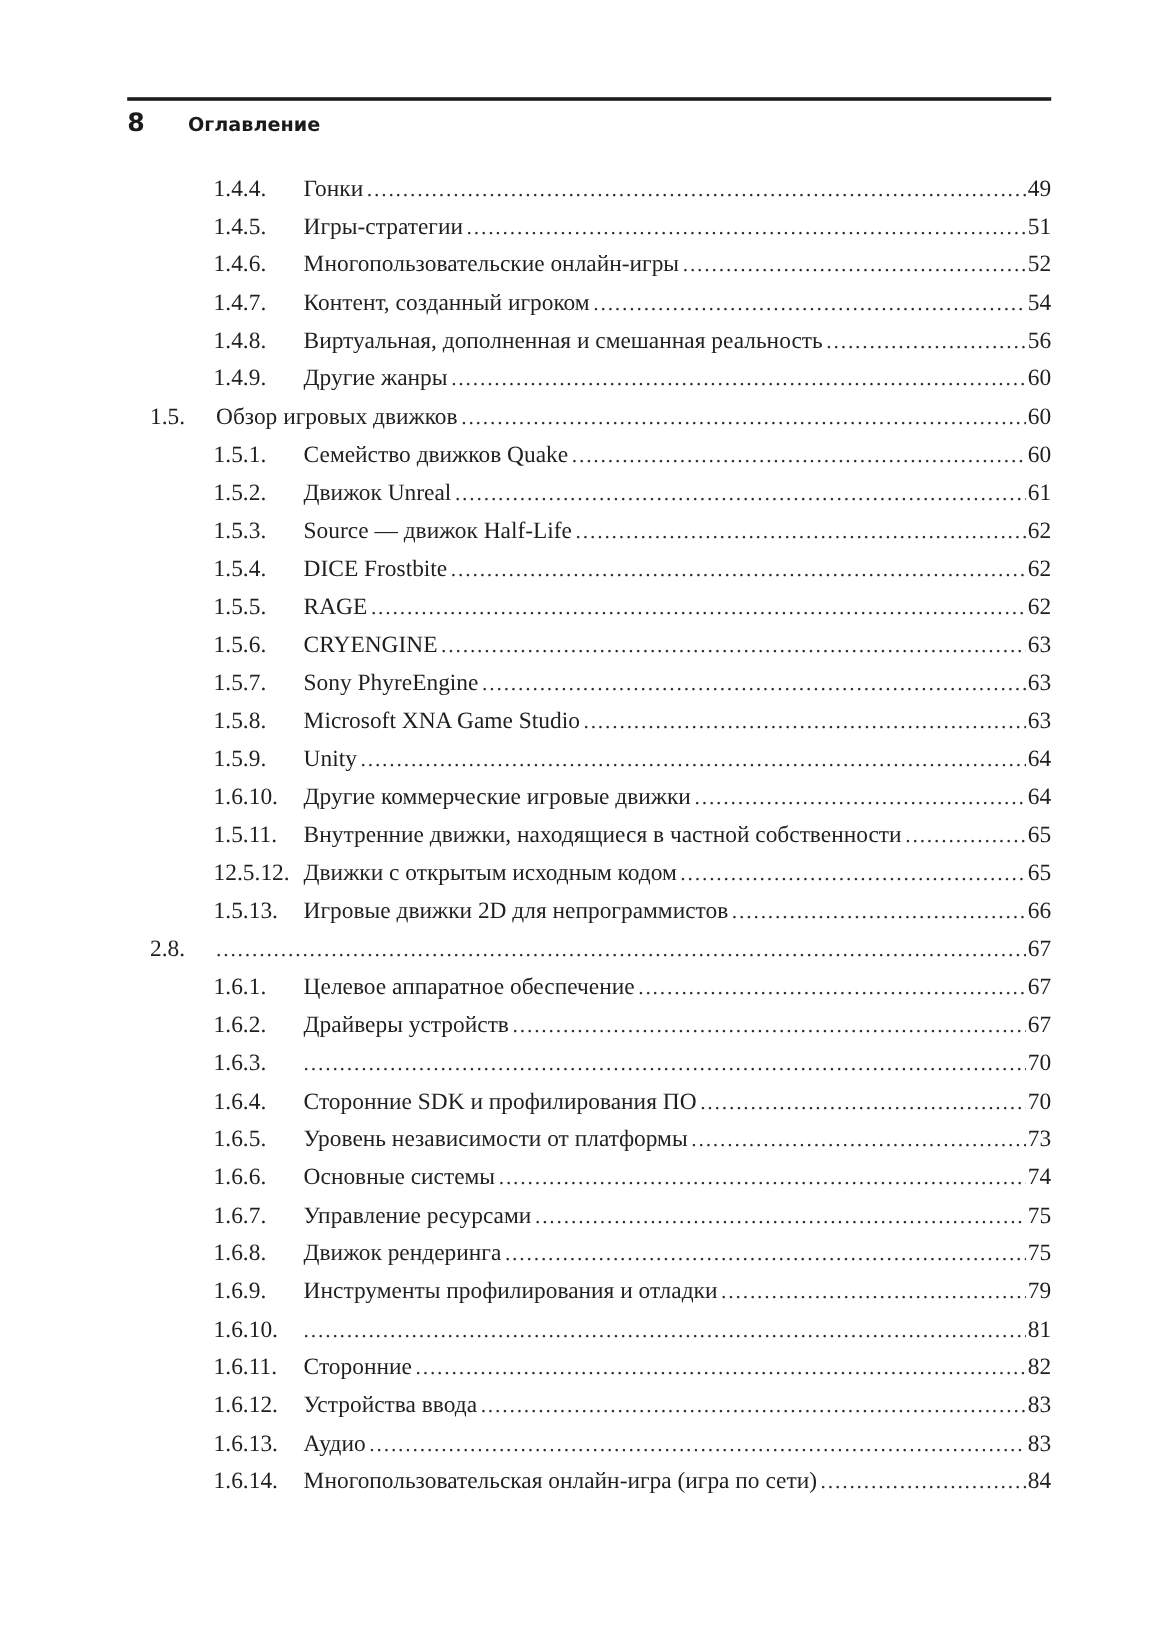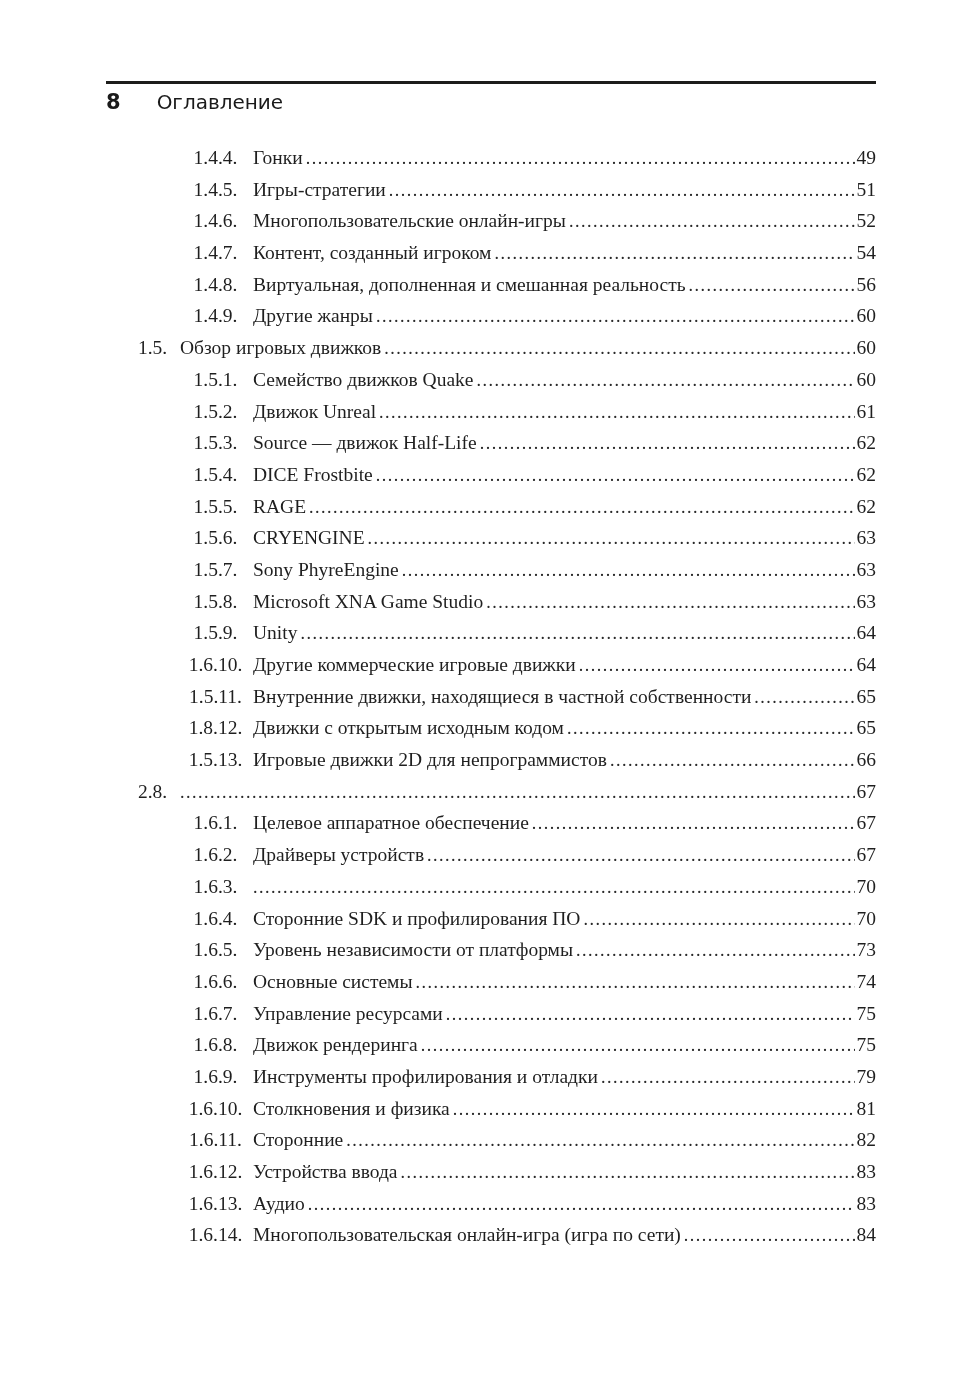--- a/index.html
+++ b/index.html
@@ -34,22 +34,22 @@
     font-family: "DejaVu Sans", "Liberation Sans", sans-serif;
     color: #1a1a1a;
   }
   .running-head .folio {
     font-size: 21px;
     font-weight: 700;
     line-height: 24px;
   }
   .running-head .head-title {
     margin-left: 36px;
-    font-size: 20px;
-    font-weight: 400;
+    font-size: 16px;
+    font-weight: 700;
     line-height: 24px;
   }
   
   .toc {
     position: absolute;
     left: 106px;
     top: 142px;
     width: 770px;
     font-family: "Liberation Serif", "DejaVu Serif", serif;
     font-size: 19.5px;
@@ -57,21 +57,20 @@
   }
   .toc-row {
     display: flex;
     align-items: baseline;
     height: 31.7px;
     line-height: 31.7px;
     white-space: nowrap;
   }
   .toc-row .num {
     flex: 0 0 auto;
-    text-align: center;
   }
   .toc-row.level2 .num {
     margin-left: 19px;
     width: 55px;
   }
   .toc-row.level3 .num {
     margin-left: 72px;
     width: 75px;
   }
   .toc-row .title {
@@ -207,21 +206,21 @@
         <span class="leader"></span>
         <span class="pagenum">64</span>
       </div>
       <div class="toc-row level3">
         <span class="num">1.5.11.</span>
         <span class="title">Внутренние движки, находящиеся в частной собственности</span>
         <span class="leader"></span>
         <span class="pagenum">65</span>
       </div>
       <div class="toc-row level3">
-        <span class="num">1.8.12.</span>
+        <span class="num">12.5.12.</span>
         <span class="title">Движки с открытым исходным кодом</span>
         <span class="leader"></span>
         <span class="pagenum">65</span>
       </div>
       <div class="toc-row level3">
         <span class="num">1.5.13.</span>
         <span class="title">Игровые движки 2D для непрограммистов</span>
         <span class="leader"></span>
         <span class="pagenum">66</span>
       </div>
@@ -278,21 +277,20 @@
         <span class="pagenum">75</span>
       </div>
       <div class="toc-row level3">
         <span class="num">1.6.9.</span>
         <span class="title">Инструменты профилирования и отладки</span>
         <span class="leader"></span>
         <span class="pagenum">79</span>
       </div>
       <div class="toc-row level3">
         <span class="num">1.6.10.</span>
-        <span class="title">Столкновения и физика</span>
         <span class="leader"></span>
         <span class="pagenum">81</span>
       </div>
       <div class="toc-row level3">
         <span class="num">1.6.11.</span>
         <span class="title">Сторонние</span>
         <span class="leader"></span>
         <span class="pagenum">82</span>
       </div>
       <div class="toc-row level3">

